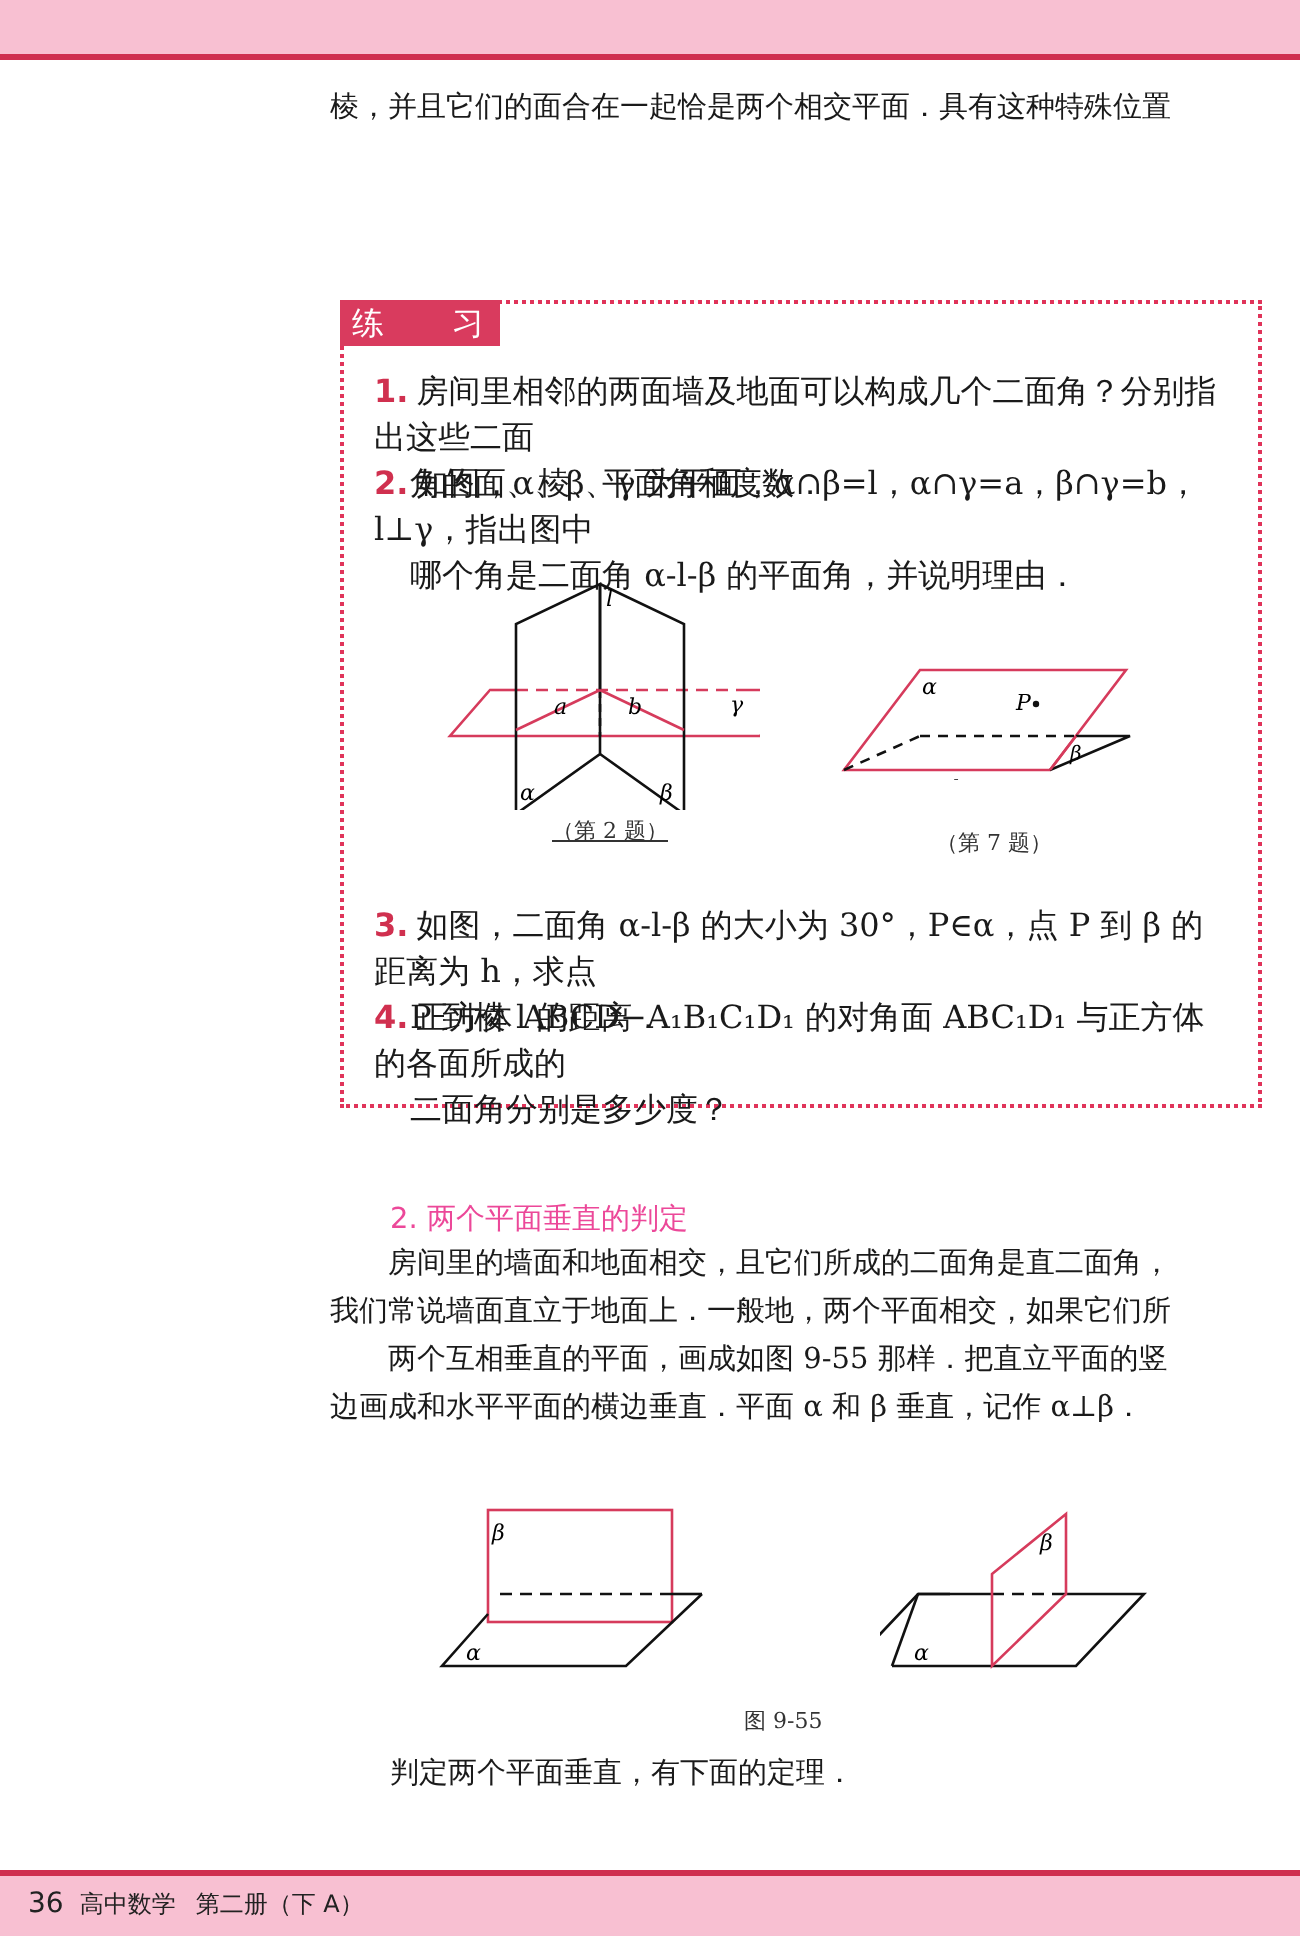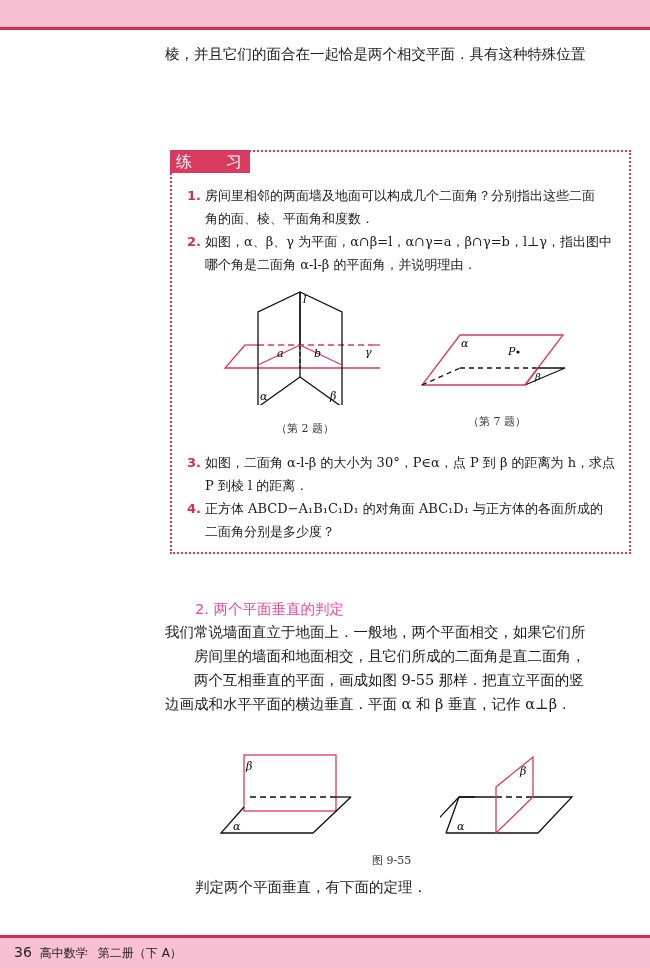--- a/index.html
+++ b/index.html
@@ -11,21 +11,21 @@
   .footer-text{position:absolute;left:14px;top:944px;font-size:12px;font-family:"DejaVu Sans","Liberation Sans",sans-serif;color:#222;}
   .footer-text .pno{font-size:14px;margin-right:8px;}
   .footer-text .book{margin-right:10px;}
   .para{position:absolute;font-size:14.5px;line-height:24px;}
   .box{position:absolute;left:170px;top:150px;width:457px;height:400px;
        border-right:2px dotted #e0345a;border-bottom:2px dotted #e0345a;border-left:2px dotted #e0345a;border-top:2px dotted #e0345a;}
   .box-label{position:absolute;left:170px;top:150px;width:80px;height:23px;background:#d93b5e;color:#fff;
        font-family:"DejaVu Sans","Liberation Sans",sans-serif;font-size:16px;line-height:23px;letter-spacing:0;}
   .box-label .c1{position:absolute;left:6px;}
   .box-label .c2{position:absolute;right:8px;}
-  .ex{position:absolute;left:187px;font-size:13px;line-height:23px;width:430px;}
+  .ex{position:absolute;left:187px;font-size:16px;line-height:23px;width:430px;}
   .ex .num{color:#d0304f;font-weight:bold;font-family:"DejaVu Sans","Liberation Sans",sans-serif;margin-right:4px;}
   .ex .cont{padding-left:18px;display:block;}
   .cap{position:absolute;font-size:11px;color:#333;}
   .sec-title{position:absolute;left:195px;top:600px;font-size:14.5px;color:#ec4899;font-family:"DejaVu Sans","Liberation Sans",sans-serif;}
   .bold{font-weight:bold;font-family:"DejaVu Sans","Liberation Sans",sans-serif;}
   svg{position:absolute;}
 </style>
 </head>
 <body>
 
@@ -65,21 +65,21 @@
 
   <line x1="80" y1="60" x2="38" y2="80" stroke="#d63b5c" stroke-width="1.3"></line>
   <line x1="80" y1="60" x2="122" y2="80" stroke="#d63b5c" stroke-width="1.3"></line>
   <text x="83" y="18" font-size="11" font-style="italic">l</text>
   <text x="57" y="72" font-size="11" font-style="italic">a</text>
   <text x="94" y="72" font-size="11" font-style="italic">b</text>
   <text x="145" y="71" font-size="11" font-style="italic">γ</text>
   <text x="40" y="115" font-size="11" font-style="italic">α</text>
   <text x="110" y="115" font-size="11" font-style="italic">β</text>
 </svg>
-<div class="cap" style="left:276px;top:421px;">（第 2 题）</div>
+<div class="cap" style="left:276px;top:408px;text-decoration:underline;">（第 2 题）</div>
 
 <svg style="left:420px;top:330px;" width="150" height="60" viewBox="0 0 150 60">
   <polygon points="40,5 143,5 105,55 2,55" fill="none" stroke="#d63b5c" stroke-width="1.3"></polygon>
   <line x1="2" y1="55" x2="40" y2="38" stroke="#111" stroke-width="1.3" stroke-dasharray="5,4"></line>
   <line x1="40" y1="38" x2="118" y2="38" stroke="#111" stroke-width="1.3" stroke-dasharray="5,4"></line>
   <polyline points="118,38 145,38 105,55" fill="none" stroke="#111" stroke-width="1.3"></polyline>
   <line x1="105" y1="55" x2="118" y2="38" stroke="#d63b5c" stroke-width="1.3"></line>
   <text x="41" y="17" font-size="11" font-style="italic">α</text>
   <text x="88" y="25" font-size="11" font-style="italic">P</text>
   <circle cx="98" cy="22" r="1.6" fill="#111"></circle>
@@ -93,22 +93,22 @@
   <span class="cont">P 到棱 l 的距离．</span>
 </div>
 <div class="ex" style="top:497px;">
   <span class="num">4.</span><span>正方体 ABCD−A₁B₁C₁D₁ 的对角面 ABC₁D₁ 与正方体的各面所成的</span>
   <span class="cont">二面角分别是多少度？</span>
 </div>
 
 <div class="sec-title">2. 两个平面垂直的判定</div>
 
 <div class="para" style="left:165px;top:620px;width:470px;">
+  <div style="padding-left:29px;">房间里的墙面和地面相交，且它们所成的二面角是直二面角，</div>
   <div>我们常说墙面直立于地面上．一般地，两个平面相交，如果它们所</div>
-  <div style="padding-left:29px;">房间里的墙面和地面相交，且它们所成的二面角是直二面角，</div>
   <div style="padding-left:29px;">两个互相垂直的平面，画成如图 9-55 那样．把直立平面的竖</div>
   <div>边画成和水平平面的横边垂直．平面 α 和 β 垂直，记作 α⊥β．</div>
 </div>
 
 <svg style="left:215px;top:750px;" width="140" height="90" viewBox="0 0 140 90">
   <rect x="29" y="5" width="92" height="56" fill="none" stroke="#d63b5c" stroke-width="1.3"></rect>
   <line x1="35" y1="47" x2="121" y2="47" stroke="#111" stroke-width="1.3" stroke-dasharray="6,4"></line>
   <line x1="121" y1="47" x2="136" y2="47" stroke="#111" stroke-width="1.3"></line>
   <polyline points="29,57 6,83 98,83 136,47" fill="none" stroke="#111" stroke-width="1.3"></polyline>
   <text x="31" y="20" font-size="11" font-style="italic">β</text>

